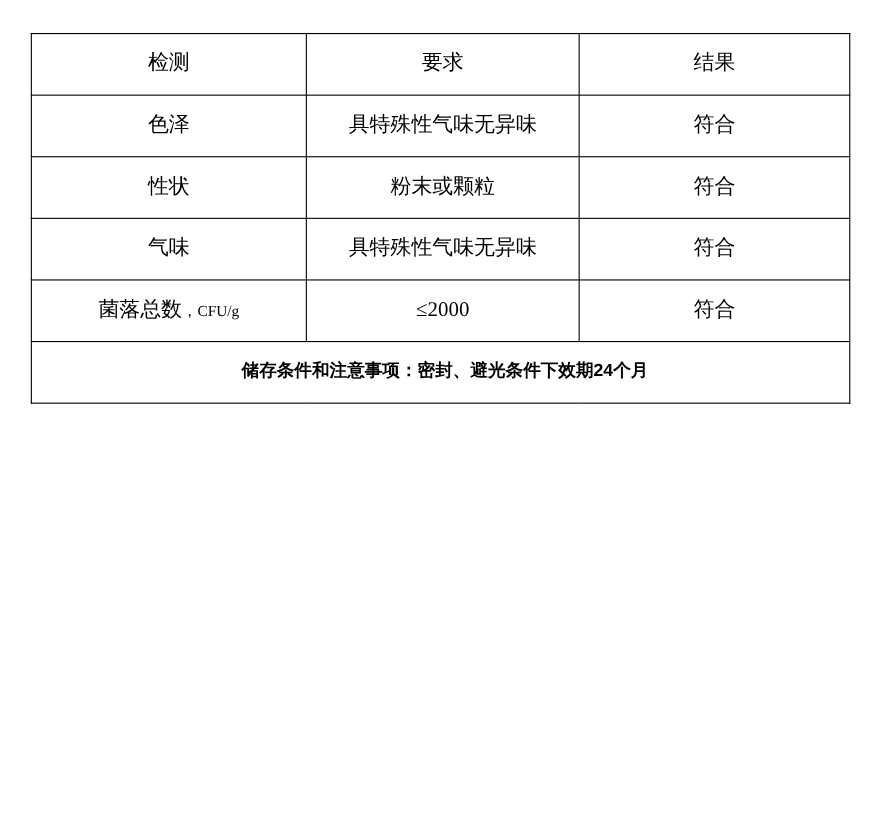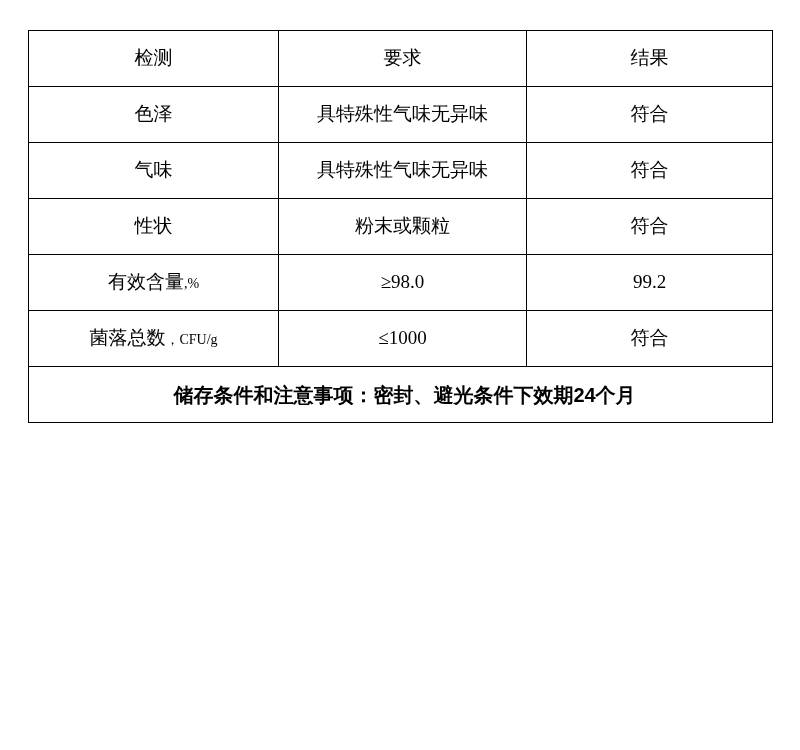--- a/index.html
+++ b/index.html
@@ -56,21 +56,21 @@
     height: 42px;
     text-align: left;
     font-size: 17px;
   }
   .note-inner {
     display: block;
     padding-left: 8px;
     white-space: nowrap;
     font-family: "Liberation Sans", "DejaVu Sans", sans-serif;
     font-weight: bold;
-    font-size: 20px;
+    font-size: 16px;
   }
 </style>
 </head>
 <body>
 
 <div class="page">
   <div class="spec-table-wrap">
     <table class="spec-table">
       <colgroup>
         <col class="c1">
@@ -97,65 +97,54 @@
           <td>
               <span class="cell-inner">具特殊性气味无异味</span>
             </td>
           <td>
               <span class="cell-inner">符合</span>
             </td>
         </tr>
 
         <tr>
           <td>
-              <span class="cell-inner"><span>气味</span><span class="unit"></span></span>
-            </td>
-          <td>
-              <span class="cell-inner">具特殊性气味无异味</span>
-            </td>
-          <td>
-              <span class="cell-inner">符合</span>
-            </td>
-        </tr>
-
-        <tr>
-          <td>
               <span class="cell-inner"><span>性状</span><span class="unit"></span></span>
             </td>
           <td>
               <span class="cell-inner">粉末或颗粒</span>
             </td>
           <td>
               <span class="cell-inner">符合</span>
             </td>
         </tr>
 
         <tr>
           <td>
-              <span class="cell-inner"><span>有效含量</span><span class="unit">,%</span></span>
+              <span class="cell-inner"><span>气味</span><span class="unit"></span></span>
             </td>
           <td>
-              <span class="cell-inner">≥98.0</span>
+              <span class="cell-inner">具特殊性气味无异味</span>
             </td>
           <td>
-              <span class="cell-inner">99.2</span>
+              <span class="cell-inner">符合</span>
             </td>
         </tr>
+
 
 
 
 
 
 
         <tr>
           <td>
               <span class="cell-inner"><span>菌落总数</span><span class="unit">，CFU/g</span></span>
             </td>
           <td>
-              <span class="cell-inner">≤1000</span>
+              <span class="cell-inner">≤2000</span>
             </td>
           <td>
               <span class="cell-inner">符合</span>
             </td>
         </tr>
 
 
         <tr class="note-row">
           <td colspan="3">
               <span class="note-inner">储存条件和注意事项：密封、避光条件下效期24个月</span>

